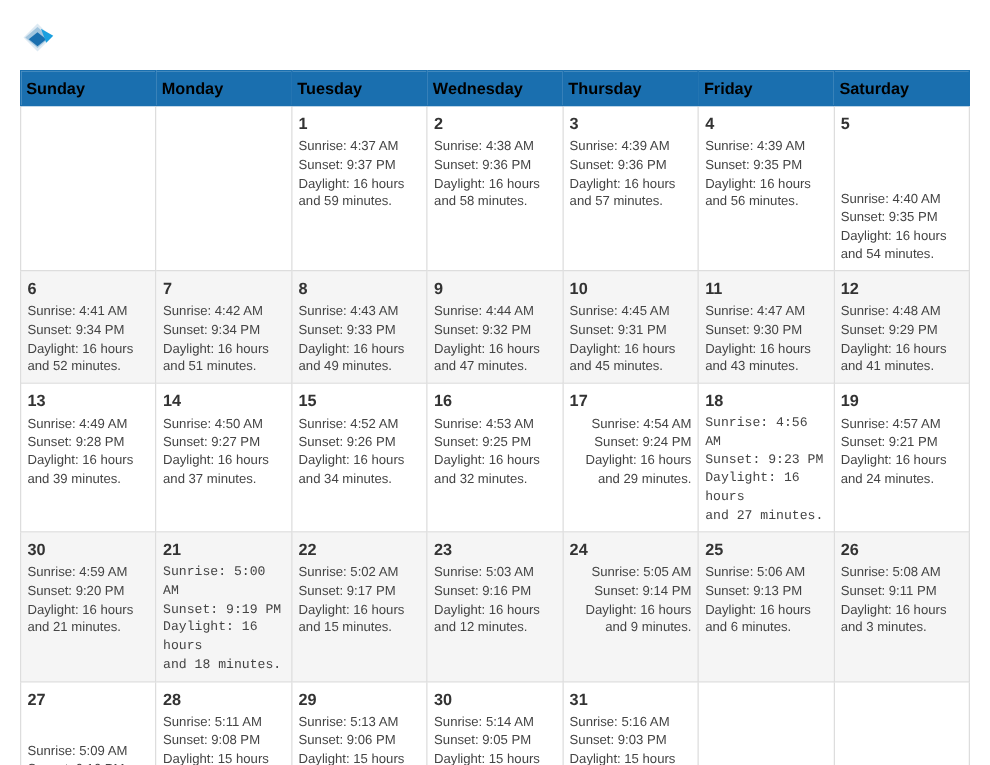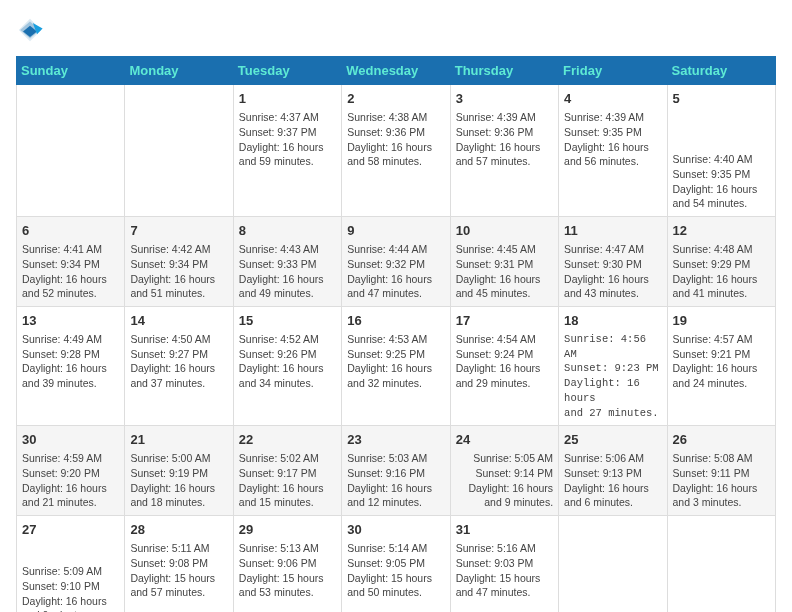--- a/index.html
+++ b/index.html
@@ -47,21 +47,21 @@
       font-size: 16px;
       color: #555;
     }
     table {
       width: 100%;
       border-collapse: collapse;
       font-size: 11px;
     }
     thead tr th {
       background-color: #1a6faf;
-      color: #5eead4;
+      color: #000000;
       padding: 6px 4px;
       text-align: left;
       font-size: 13px;
       font-weight: bold;
       border: 1px solid #1a6faf;
     }
     tbody tr {
       border-bottom: 1px solid #ccc;
     }
     tbody tr:nth-child(odd) {
@@ -241,21 +241,21 @@
         </td>
         <td>
           <span class="day-num">16</span>
           <div class="day-info" style="white-space: pre-line;">Sunrise: 4:53 AM
 Sunset: 9:25 PM
 Daylight: 16 hours
 and 32 minutes.</div>
         </td>
         <td>
           <span class="day-num">17</span>
-          <div class="day-info" style="white-space: pre-line;">Sunrise: 4:54 AM
+          <div class="day-info" style="white-space: pre-line; text-align: right;">Sunrise: 4:54 AM
 Sunset: 9:24 PM
 Daylight: 16 hours
 and 29 minutes.</div>
         </td>
         <td>
           <span class="day-num">18</span>
           <div class="day-info" style="white-space: pre-line; font-family: Liberation Mono, monospace;">Sunrise: 4:56 AM
 Sunset: 9:23 PM
 Daylight: 16 hours
 and 27 minutes.</div>
@@ -271,21 +271,21 @@
       <tr>
         <td>
           <span class="day-num">30</span>
           <div class="day-info" style="white-space: pre-line;">Sunrise: 4:59 AM
 Sunset: 9:20 PM
 Daylight: 16 hours
 and 21 minutes.</div>
         </td>
         <td>
           <span class="day-num">21</span>
-          <div class="day-info" style="white-space: pre-line;">Sunrise: 5:00 AM
+          <div class="day-info" style="white-space: pre-line; font-family: Liberation Mono, monospace;">Sunrise: 5:00 AM
 Sunset: 9:19 PM
 Daylight: 16 hours
 and 18 minutes.</div>
         </td>
         <td>
           <span class="day-num">22</span>
           <div class="day-info" style="white-space: pre-line;">Sunrise: 5:02 AM
 Sunset: 9:17 PM
 Daylight: 16 hours
 and 15 minutes.</div>

